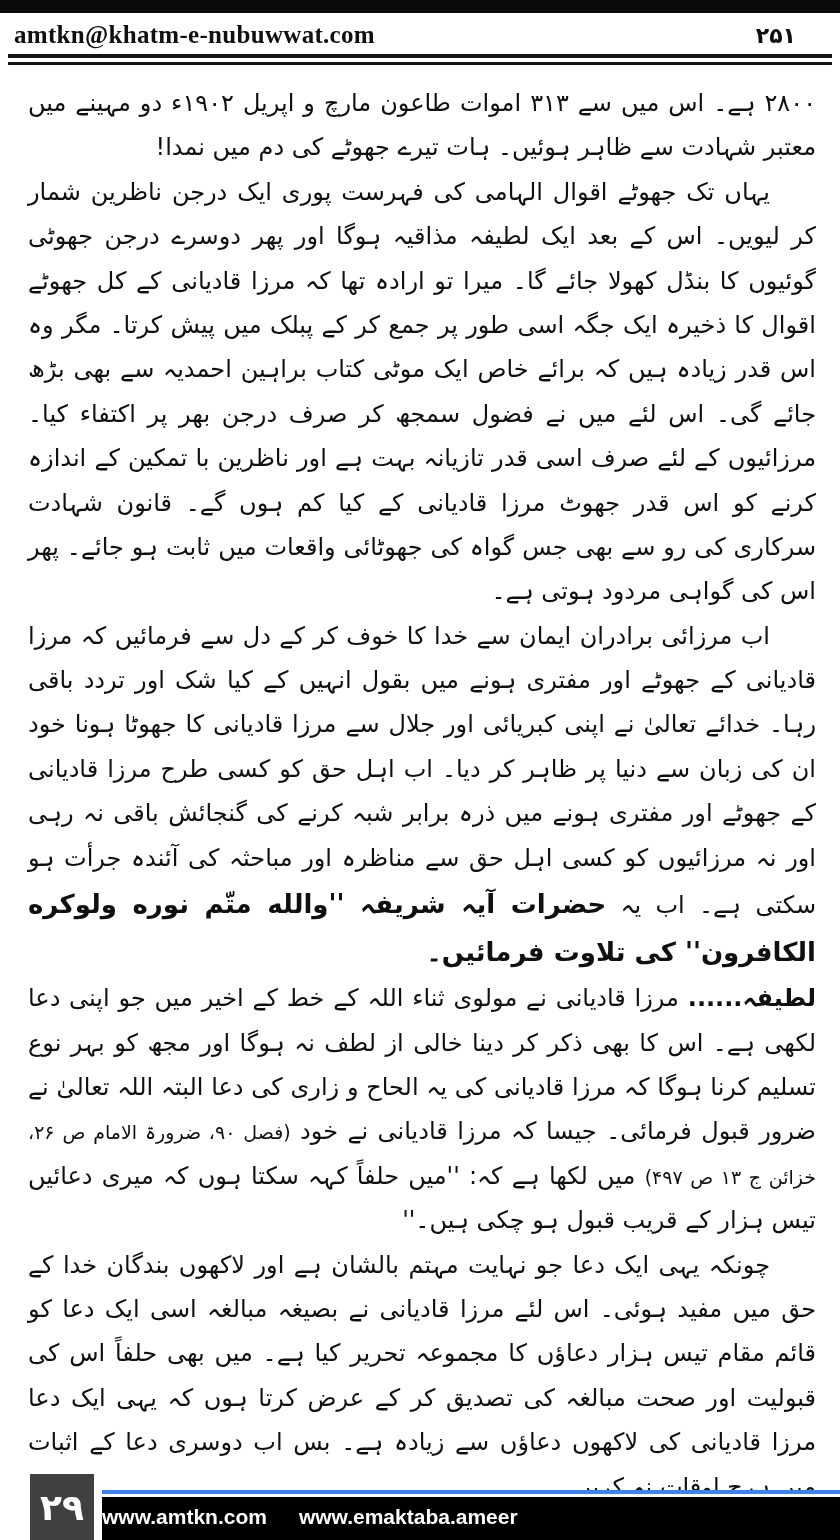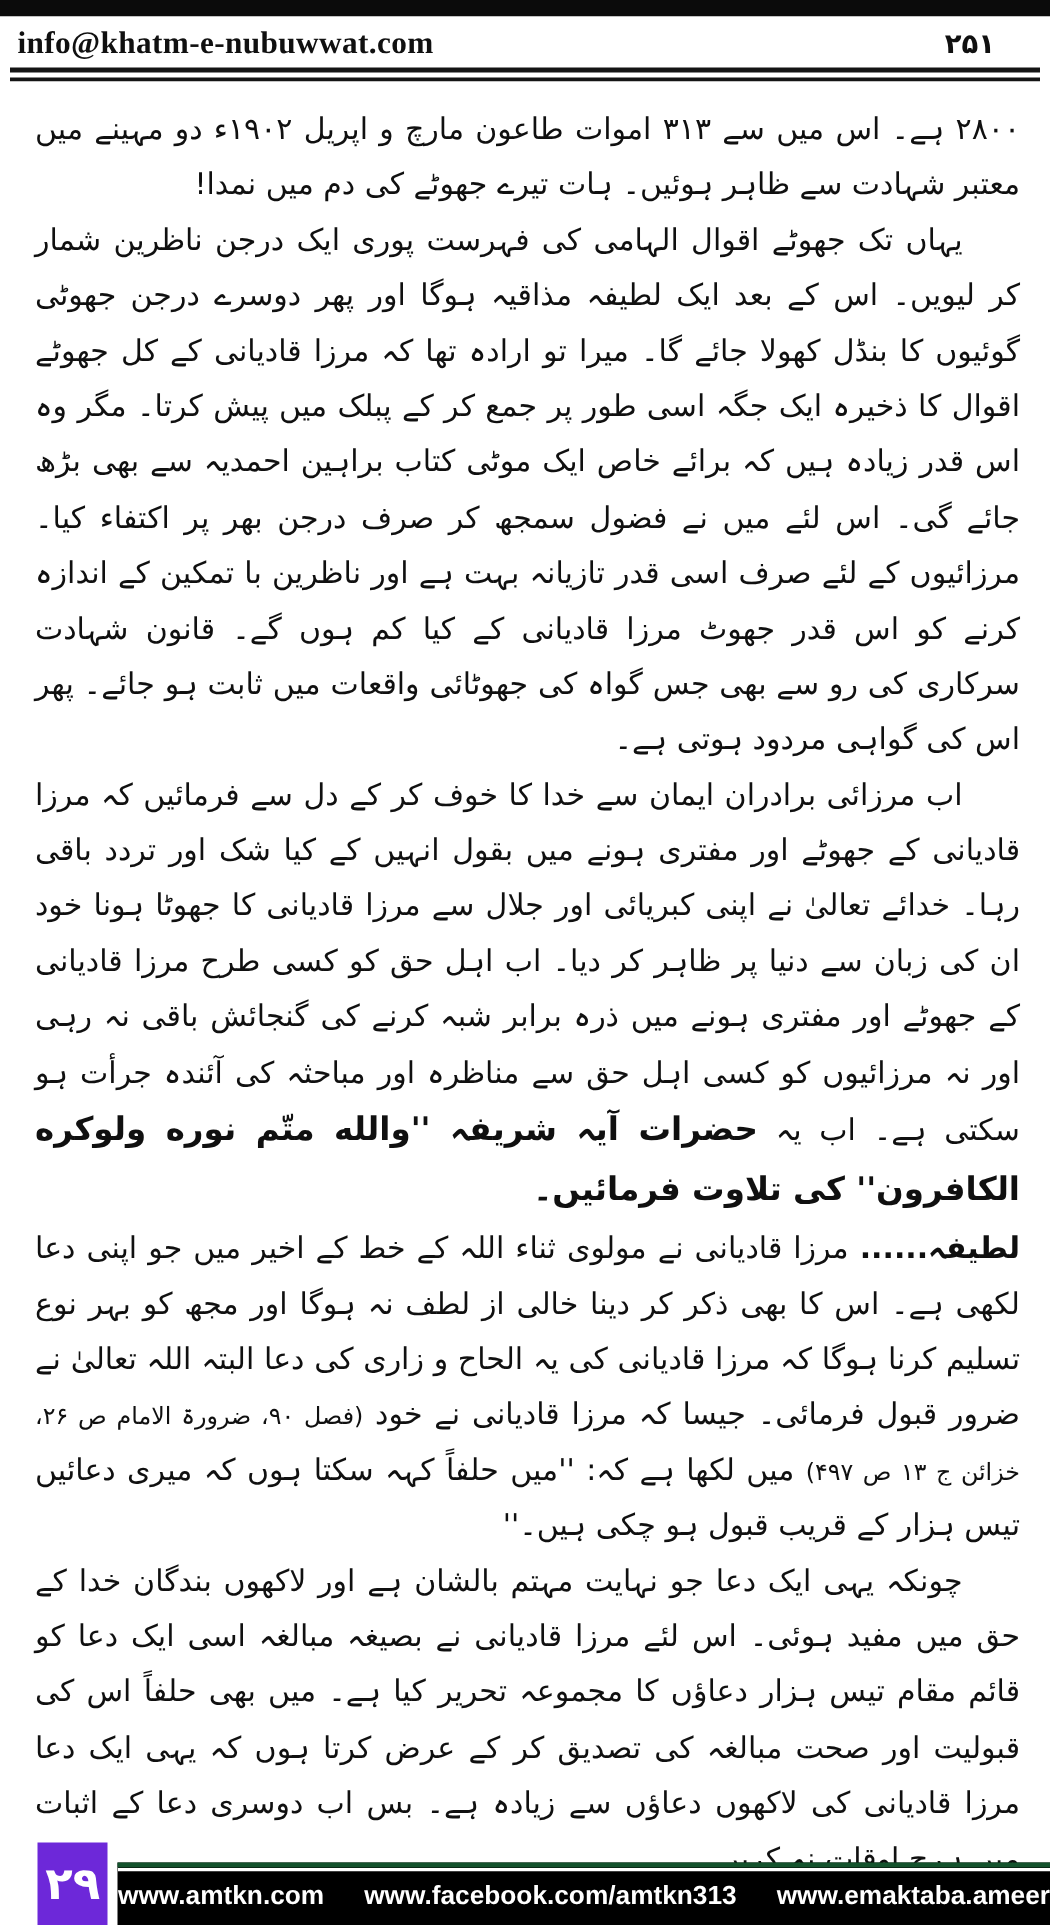--- a/index.html
+++ b/index.html
@@ -67,69 +67,68 @@
     position: absolute;
     left: 0; right: 0; bottom: 0;
     height: 66px;
     display: flex;
     align-items: flex-end;
   }
   .footer-pageno {
     width: 64px;
     height: 66px;
     margin-left: 30px;
-    background: #6d28d9;
+    background: #404040;
     color: #fff;
     display: flex;
     align-items: center;
     justify-content: center;
     font-size: 36px;
     font-weight: 700;
   }
   .footer-bar {
     flex: 1;
     height: 46px;
     margin-left: 8px;
     background: #000;
-    border-top: 4px solid #14532d;
+    border-top: 4px solid #3b82f6;
     box-shadow: inset 0 3px 0 #ffffff;
     display: flex;
     align-items: center;
     gap: 32px;
     color: #fff;
     font-family: "Liberation Sans", sans-serif;
     font-weight: 700;
     font-size: 21px;
     white-space: nowrap;
   }
 </style>
 </head>
 <body>
 
 <div class="page">
 
   <div class="top-strip"></div>
 
   <div class="header-row">
-    <span class="header-email">info@khatm-e-nubuwwat.com</span>
+    <span class="header-email">amtkn@khatm-e-nubuwwat.com</span>
     <span class="header-pageno">۲۵۱</span>
   </div>
 
   <div class="double-rule"></div>
 
   <div class="content">
     <p>۲۸۰۰ ہے۔ اس میں سے ۳۱۳ اموات طاعون مارچ و اپریل ۱۹۰۲ء دو مہینے میں معتبر شہادت سے ظاہر ہوئیں۔ ہات تیرے جھوٹے کی دم میں نمدا!</p>
     <p class="indent">یہاں تک جھوٹے اقوال الہامی کی فہرست پوری ایک درجن ناظرین شمار کر لیویں۔ اس کے بعد ایک لطیفہ مذاقیہ ہوگا اور پھر دوسرے درجن جھوٹی گوئیوں کا بنڈل کھولا جائے گا۔ میرا تو ارادہ تھا کہ مرزا قادیانی کے کل جھوٹے اقوال کا ذخیرہ ایک جگہ اسی طور پر جمع کر کے پبلک میں پیش کرتا۔ مگر وہ اس قدر زیادہ ہیں کہ برائے خاص ایک موٹی کتاب براہین احمدیہ سے بھی بڑھ جائے گی۔ اس لئے میں نے فضول سمجھ کر صرف درجن بھر پر اکتفاء کیا۔ مرزائیوں کے لئے صرف اسی قدر تازیانہ بہت ہے اور ناظرین با تمکین کے اندازہ کرنے کو اس قدر جھوٹ مرزا قادیانی کے کیا کم ہوں گے۔ قانون شہادت سرکاری کی رو سے بھی جس گواہ کی جھوٹائی واقعات میں ثابت ہو جائے۔ پھر اس کی گواہی مردود ہوتی ہے۔</p>
     <p class="indent"><span>اب مرزائی برادران ایمان سے خدا کا خوف کر کے دل سے فرمائیں کہ مرزا قادیانی کے جھوٹے اور مفتری ہونے میں بقول انہیں کے کیا شک اور تردد باقی رہا۔ خدائے تعالیٰ نے اپنی کبریائی اور جلال سے مرزا قادیانی کا جھوٹا ہونا خود ان کی زبان سے دنیا پر ظاہر کر دیا۔ اب اہل حق کو کسی طرح مرزا قادیانی کے جھوٹے اور مفتری ہونے میں ذرہ برابر شبہ کرنے کی گنجائش باقی نہ رہی اور نہ مرزائیوں کو کسی اہل حق سے مناظرہ اور مباحثہ کی آئندہ جرأت ہو سکتی ہے۔ اب یہ</span> <span class="quote-verse">حضرات آیہ شریفہ ''والله متّم نوره ولوكره الكافرون'' کی تلاوت فرمائیں۔</span></p>
     <p class="p-latifa"><span class="latifa-label">لطیفہ......</span> <span>مرزا قادیانی نے مولوی ثناء اللہ کے خط کے اخیر میں جو اپنی دعا لکھی ہے۔ اس کا بھی ذکر کر دینا خالی از لطف نہ ہوگا اور مجھ کو بہر نوع تسلیم کرنا ہوگا کہ مرزا قادیانی کی یہ الحاح و زاری کی دعا البتہ اللہ تعالیٰ نے ضرور قبول فرمائی۔ جیسا کہ مرزا قادیانی نے خود</span> <span class="citation">(فصل ۹۰، ضرورۃ الامام ص ۲۶، خزائن ج ۱۳ ص ۴۹۷)</span> <span>میں لکھا ہے کہ: ''میں حلفاً کہہ سکتا ہوں کہ میری دعائیں تیس ہزار کے قریب قبول ہو چکی ہیں۔''</span></p>
     <p class="indent p-last">چونکہ یہی ایک دعا جو نہایت مہتم بالشان ہے اور لاکھوں بندگان خدا کے حق میں مفید ہوئی۔ اس لئے مرزا قادیانی نے بصیغہ مبالغہ اسی ایک دعا کو قائم مقام تیس ہزار دعاؤں کا مجموعہ تحریر کیا ہے۔ میں بھی حلفاً اس کی قبولیت اور صحت مبالغہ کی تصدیق کر کے عرض کرتا ہوں کہ یہی ایک دعا مرزا قادیانی کی لاکھوں دعاؤں سے زیادہ ہے۔ بس اب دوسری دعا کے اثبات میں ہرج اوقات نہ کریں۔</p>
   </div>
 
   <div class="footer">
     <div class="footer-pageno">۲۹</div>
     <div class="footer-bar">
       <span>www.amtkn.com</span>
-      <span>www.facebook.com/amtkn313</span>
       <span>www.emaktaba.ameer</span>
     </div>
   </div>
 
 </div>
 
 </body></html>

